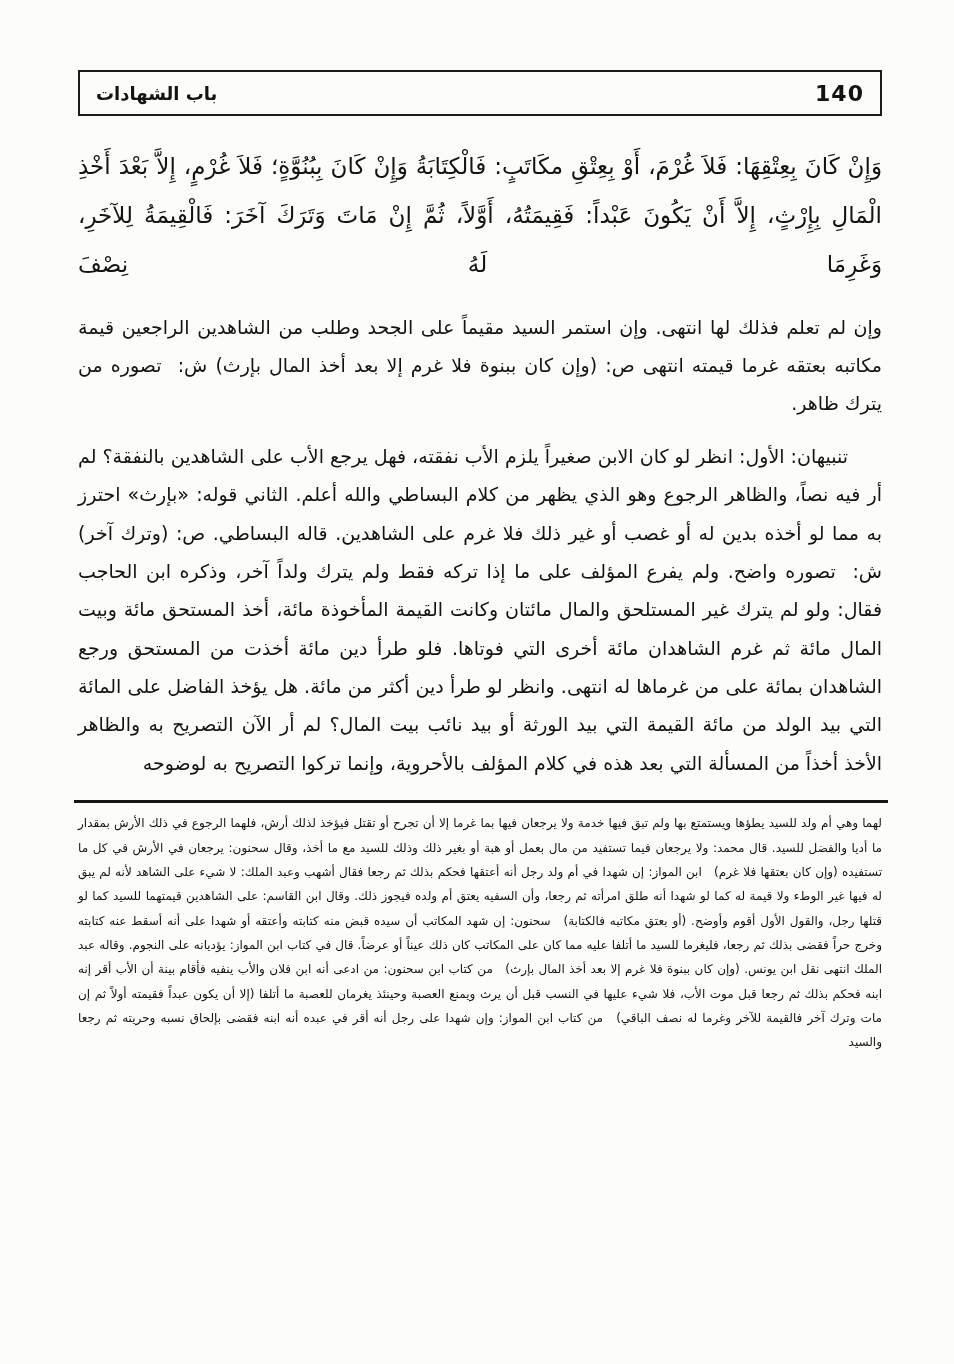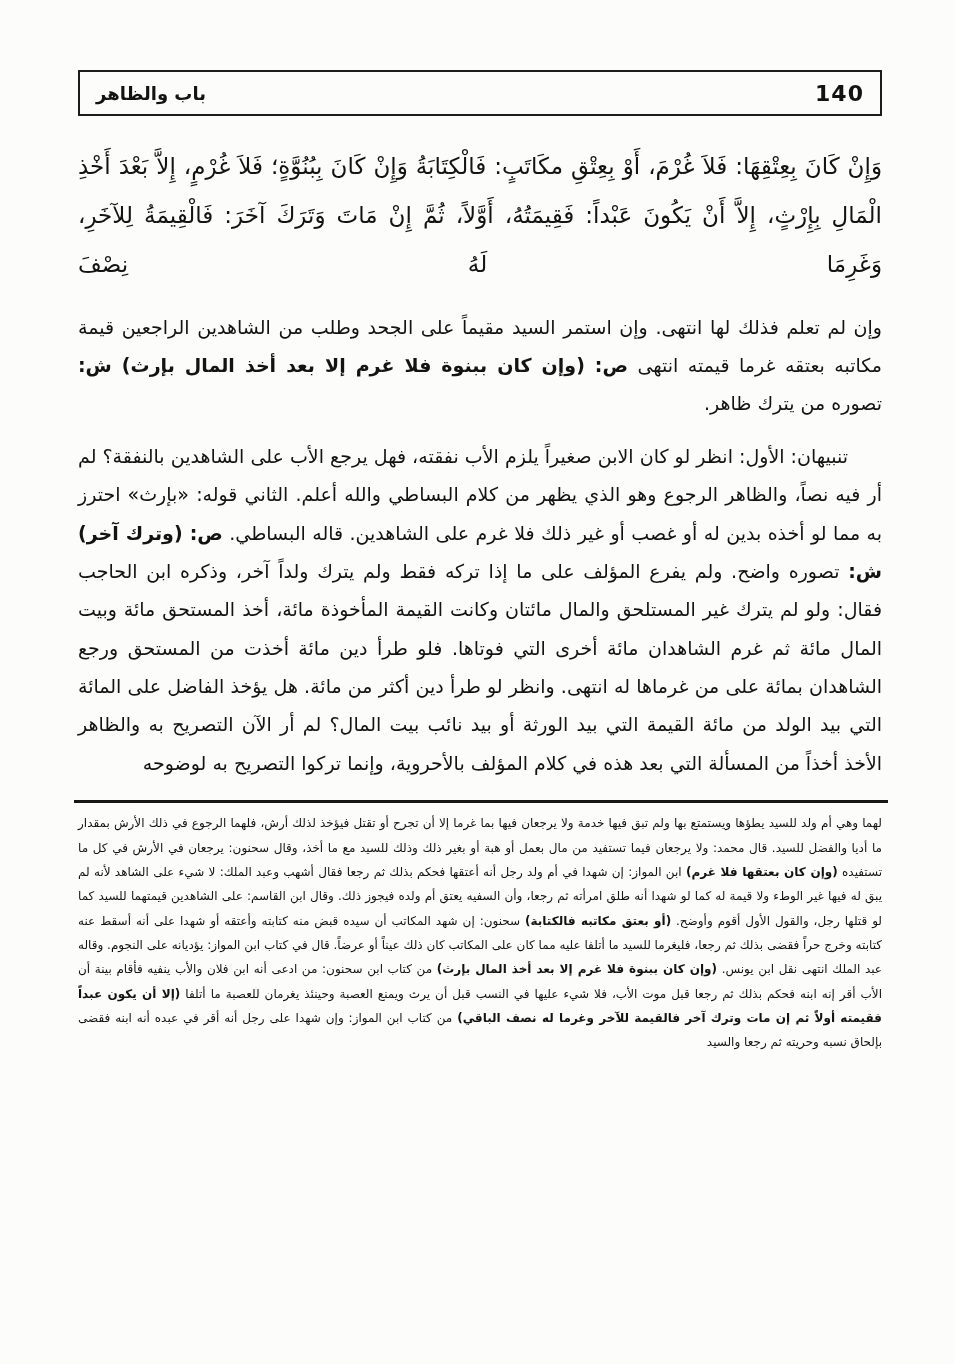--- a/index.html
+++ b/index.html
@@ -50,42 +50,43 @@
     margin: 18px 0 0 0;
     font-size: 19px;
     line-height: 2.02;
     text-align: justify;
   }
   .commentary.para-2 {
     margin-top: 14px;
     text-indent: 34px;
   }
   .commentary b, .footnote b {
-    font-weight: 700;
+    font-weight: 400;
+    margin-left: 8px;
   }
   .section-divider {
     border: none;
     border-top: 3px solid #161616;
     margin: 18px -6px 6px -4px;
   }
   .footnote {
     margin: 8px 0 0 0;
     font-size: 12px;
     line-height: 2.03;
     text-align: justify;
   }
 </style>
 </head>
 <body>
 
 <div class="page">
 
   <header class="header-box">
     <span class="page-number">140</span>
-    <span class="chapter-title">باب والظاهر</span>
+    <span class="chapter-title">باب الشهادات</span>
   </header>
 
   <main>
 
     <p class="matn">وَإِنْ كَانَ بِعِتْقِهَا: فَلاَ غُرْمَ، أَوْ بِعِتْقِ مكَاتَبٍ: فَالْكِتَابَةُ وَإِنْ كَانَ بِبُنُوَّةٍ؛ فَلاَ غُرْمٍ، إِلاَّ بَعْدَ أَخْذِ الْمَالِ بِإِرْثٍ، إِلاَّ أَنْ يَكُونَ عَبْداً: فَقِيمَتُهُ، أَوَّلاً، ثُمَّ إِنْ مَاتَ وَتَرَكَ آخَرَ: فَالْقِيمَةُ لِلآخَرِ، وَغَرِمَا لَهُ نِصْفَ</p>
 
     <p class="commentary para-1"><span>وإن لم تعلم فذلك لها انتهى. وإن استمر السيد مقيماً على الجحد وطلب من الشاهدين الراجعين قيمة مكاتبه بعتقه غرما قيمته انتهى </span><b>ص: (وإن كان ببنوة فلا غرم إلا بعد أخذ المال بإرث) ش:</b><span> تصوره من يترك ظاهر.</span></p>
 
     <p class="commentary para-2"><span>تنبيهان: الأول: انظر لو كان الابن صغيراً يلزم الأب نفقته، فهل يرجع الأب على الشاهدين بالنفقة؟ لم أر فيه نصاً، والظاهر الرجوع وهو الذي يظهر من كلام البساطي والله أعلم. الثاني قوله: «بإرث» احترز به مما لو أخذه بدين له أو غصب أو غير ذلك فلا غرم على الشاهدين. قاله البساطي. </span><b>ص: (وترك آخر) ش:</b><span> تصوره واضح. ولم يفرع المؤلف على ما إذا تركه فقط ولم يترك ولداً آخر، وذكره ابن الحاجب فقال: ولو لم يترك غير المستلحق والمال مائتان وكانت القيمة المأخوذة مائة، أخذ المستحق مائة وبيت المال مائة ثم غرم الشاهدان مائة أخرى التي فوتاها. فلو طرأ دين مائة أخذت من المستحق ورجع الشاهدان بمائة على من غرماها له انتهى. وانظر لو طرأ دين أكثر من مائة. هل يؤخذ الفاضل على المائة التي بيد الولد من مائة القيمة التي بيد الورثة أو بيد نائب بيت المال؟ لم أر الآن التصريح به والظاهر الأخذ أخذاً من المسألة التي بعد هذه في كلام المؤلف بالأحروية، وإنما تركوا التصريح به لوضوحه</span></p>
 

